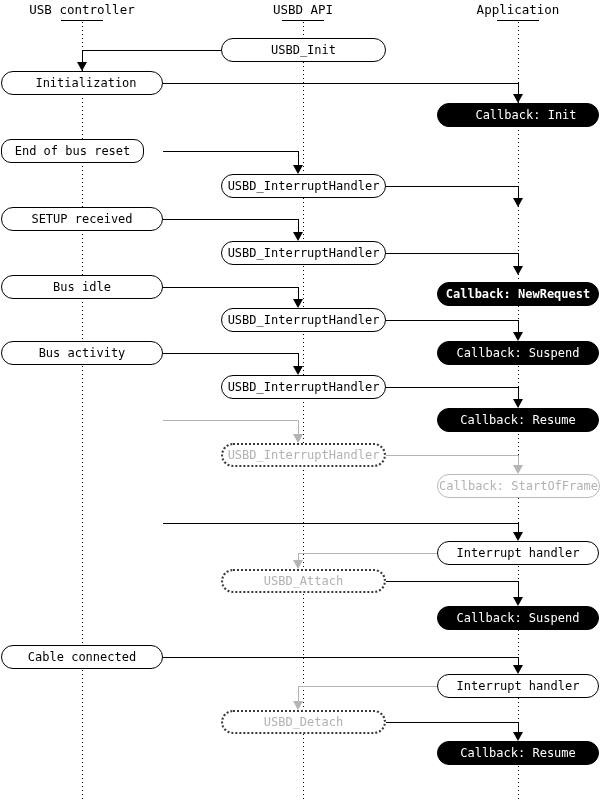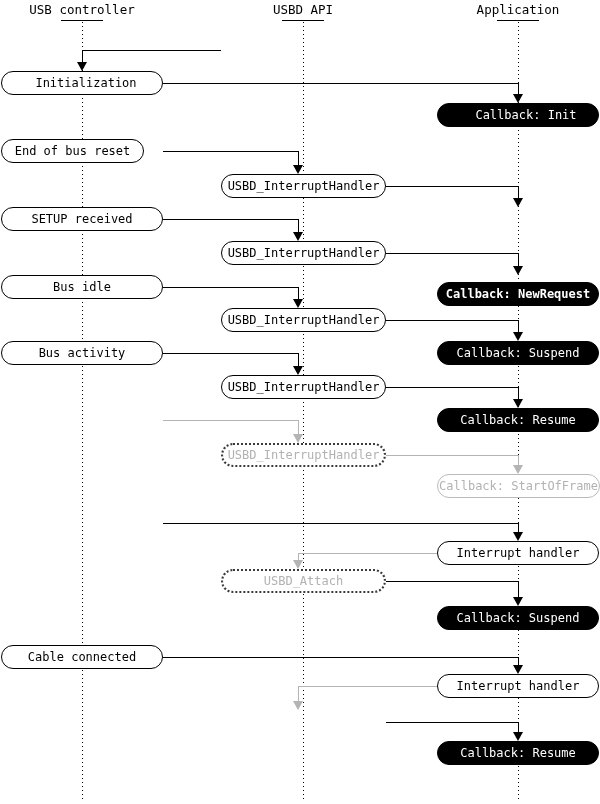--- a/index.html
+++ b/index.html
@@ -83,34 +83,36 @@
     <div class="arrow" style="left: 513px; top: 597px; border-top-color: rgb(0, 0, 0);"></div>
     <div class="seg-h" style="left: 163px; top: 657px; width: 355px; background: rgb(0, 0, 0);"></div>
     <div class="seg-v" style="left: 518px; top: 657px; height: 9px; background: rgb(0, 0, 0);"></div>
     <div class="arrow" style="left: 513px; top: 665px; border-top-color: rgb(0, 0, 0);"></div>
     <div class="seg-h" style="left: 298px; top: 686px; width: 139px; background: rgb(180, 180, 180);"></div>
     <div class="seg-v" style="left: 298px; top: 686px; height: 16px; background: rgb(180, 180, 180);"></div>
     <div class="arrow" style="left: 293px; top: 701px; border-top-color: rgb(180, 180, 180);"></div>
     <div class="seg-h" style="left: 386px; top: 722px; width: 132px; background: rgb(0, 0, 0);"></div>
     <div class="seg-v" style="left: 518px; top: 722px; height: 11px; background: rgb(0, 0, 0);"></div>
     <div class="arrow" style="left: 513px; top: 732px; border-top-color: rgb(0, 0, 0);"></div>
+    <div class="node plain" style="left: 221px; top: 38px; width: 165px;">USBD_Init</div>
     <div class="node plain" style="left: 1px; top: 71px; width: 162px; padding-left: 8px;">Initialization</div>
     <div class="node filled" style="left: 437px; top: 103px; width: 162px; padding-left: 16px;">Callback: Init</div>
-    <div class="node plain" style="left: 1px; top: 139px; width: 143px;">End of bus reset</div>
+    <div class="node plain" style="left: 1px; top: 139px; width: 143px; border-radius: 10px;">End of bus reset</div>
     <div class="node plain" style="left: 221px; top: 174px; width: 165px;">USBD_InterruptHandler</div>
     <div class="node plain" style="left: 1px; top: 207px; width: 162px;">SETUP received</div>
     <div class="node plain" style="left: 221px; top: 241px; width: 165px;">USBD_InterruptHandler</div>
     <div class="node filled" style="left: 437px; top: 282px; width: 162px; font-weight: bold;">Callback: NewRequest</div>
     <div class="node plain" style="left: 1px; top: 275px; width: 162px;">Bus idle</div>
     <div class="node plain" style="left: 221px; top: 308px; width: 165px;">USBD_InterruptHandler</div>
     <div class="node filled" style="left: 437px; top: 341px; width: 162px;">Callback: Suspend</div>
     <div class="node plain" style="left: 1px; top: 341px; width: 162px;">Bus activity</div>
     <div class="node plain" style="left: 221px; top: 375px; width: 165px;">USBD_InterruptHandler</div>
     <div class="node filled" style="left: 437px; top: 408px; width: 162px;">Callback: Resume</div>
     <div class="node ghost-dotted" style="left: 221px; top: 443px; width: 165px;">USBD_InterruptHandler</div>
     <div class="node ghost" style="left: 437px; top: 474px; width: 163px;">Callback: StartOfFrame</div>
     <div class="node plain" style="left: 437px; top: 541px; width: 162px;">Interrupt handler</div>
     <div class="node ghost-dotted" style="left: 221px; top: 569px; width: 165px;">USBD_Attach</div>
     <div class="node filled" style="left: 437px; top: 606px; width: 162px;">Callback: Suspend</div>
     <div class="node plain" style="left: 1px; top: 645px; width: 162px;">Cable connected</div>
     <div class="node plain" style="left: 437px; top: 674px; width: 162px;">Interrupt handler</div>
+    <div class="node ghost-dotted" style="left: 221px; top: 710px; width: 165px;">USBD_Detach</div>
     <div class="node filled" style="left: 437px; top: 741px; width: 162px;">Callback: Resume</div>
   </div>
 
 </body></html>

